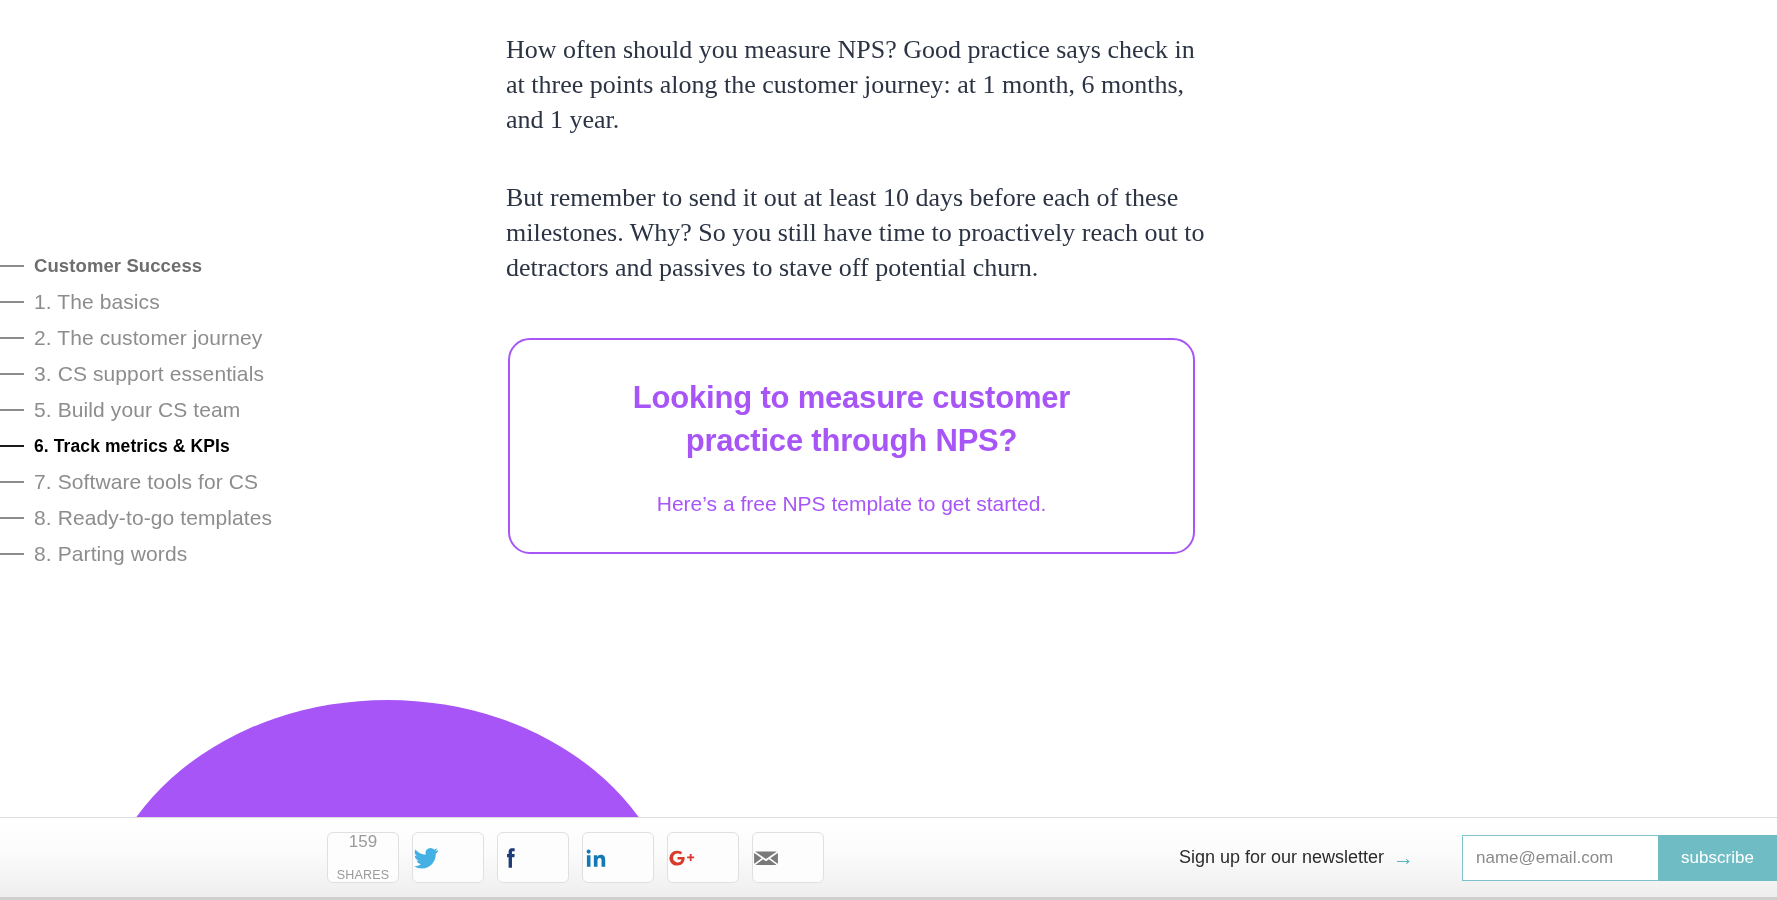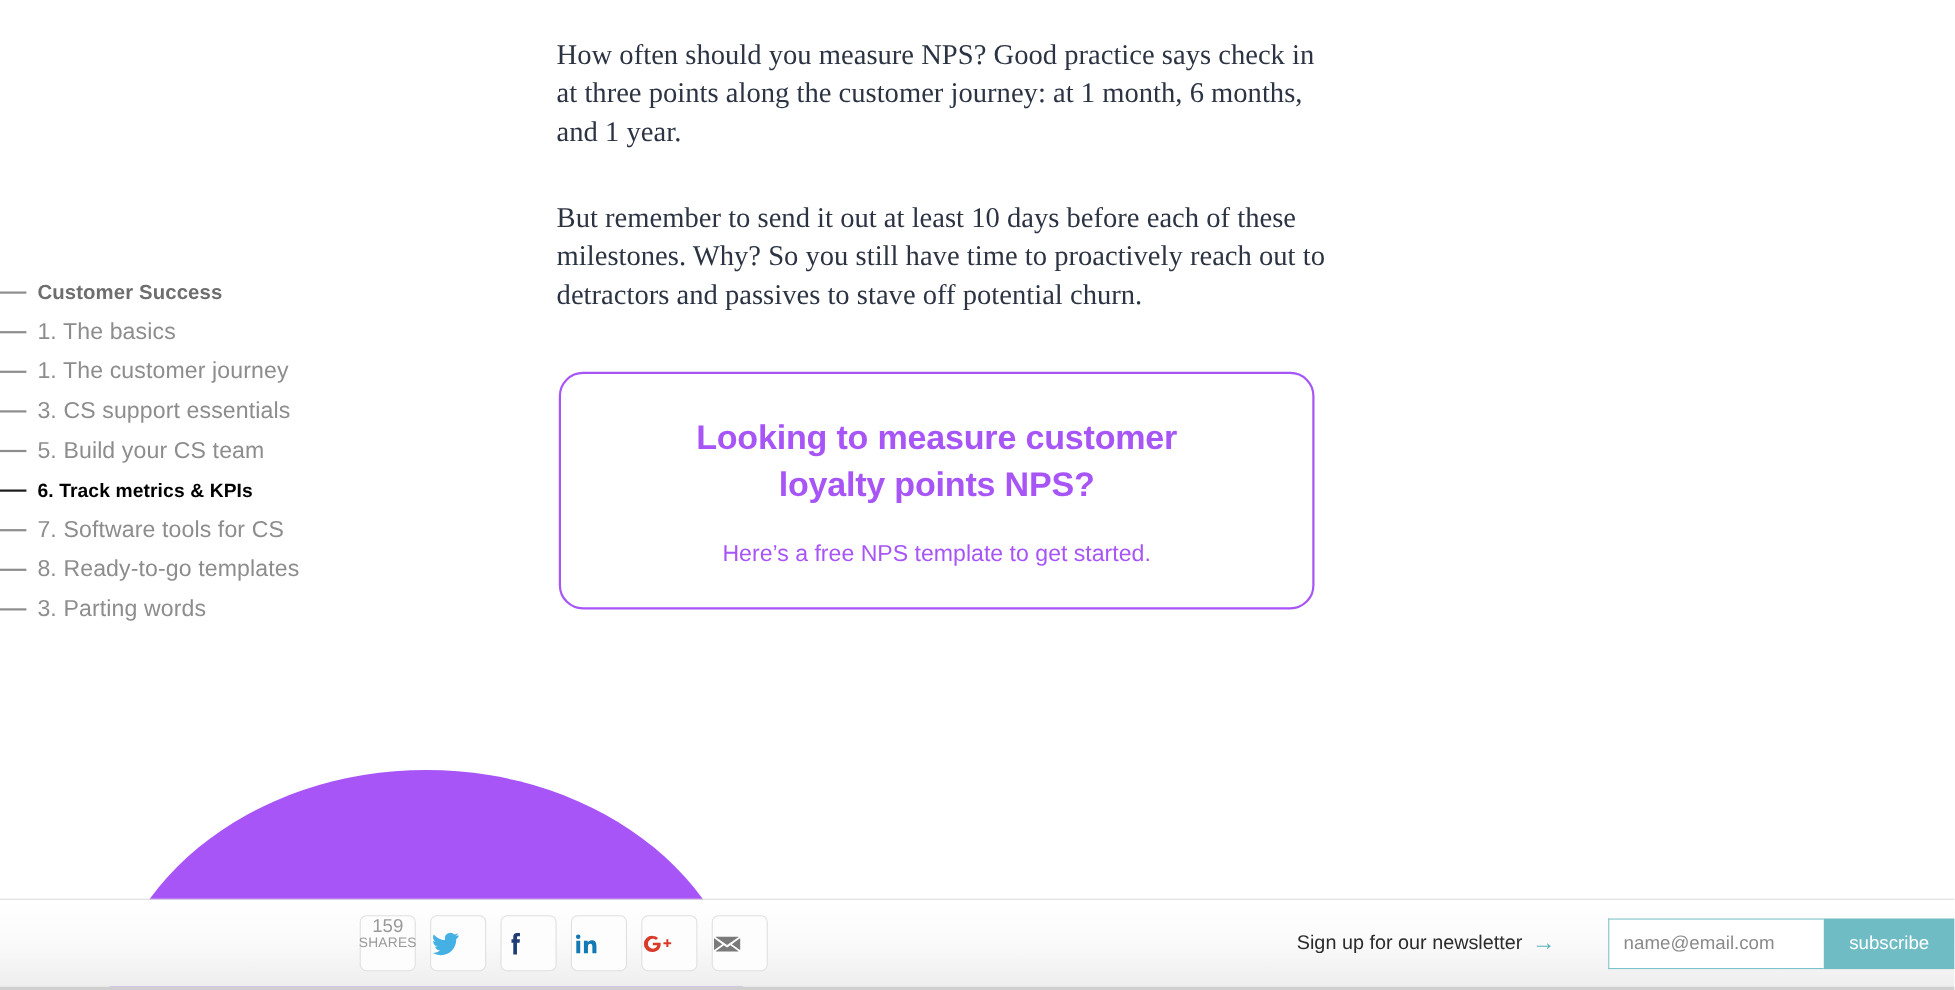--- a/index.html
+++ b/index.html
@@ -154,28 +154,28 @@
 
   .share-group {
     position: absolute;
     left: 327px;
     display: flex;
     align-items: center;
     gap: 13px;
   }
 
   .share-btn {
-    width: 51px;
+    width: 72px;
     height: 51px;
     border: 1px solid #e0e0e0;
     border-radius: 6px;
     background: #fdfdfd;
     display: flex;
     align-items: center;
-    justify-content: flex-start;
+    justify-content: space-between;
     cursor: pointer;
   }
 
   .share-count {
     flex-direction: column;
     line-height: 1.05;
     color: #9a9a9a;
     cursor: default;
   }
   .share-count .num { font-size: 17px; }
@@ -248,21 +248,21 @@
     <div class="toc-item heading">
       <span class="toc-dash"></span>
       <span class="toc-label">Customer Success</span>
     </div>
     <div class="toc-item">
       <span class="toc-dash"></span>
       <span class="toc-label">1. The basics</span>
     </div>
     <div class="toc-item">
       <span class="toc-dash"></span>
-      <span class="toc-label">1. The customer journey</span>
+      <span class="toc-label">2. The customer journey</span>
     </div>
     <div class="toc-item">
       <span class="toc-dash"></span>
       <span class="toc-label">3. CS support essentials</span>
     </div>
     <div class="toc-item">
       <span class="toc-dash"></span>
       <span class="toc-label">5. Build your CS team</span>
     </div>
     <div class="toc-item active">
@@ -272,31 +272,31 @@
     <div class="toc-item">
       <span class="toc-dash"></span>
       <span class="toc-label">7. Software tools for CS</span>
     </div>
     <div class="toc-item">
       <span class="toc-dash"></span>
       <span class="toc-label">8. Ready-to-go templates</span>
     </div>
     <div class="toc-item">
       <span class="toc-dash"></span>
-      <span class="toc-label">3. Parting words</span>
+      <span class="toc-label">8. Parting words</span>
     </div>
   </nav>
 
   <article class="article">
     <p class="para-1">How often should you measure NPS? Good practice says check in at three points along the customer journey: at 1 month, 6 months, and 1 year.</p>
     <p class="para-2">But remember to send it out at least 10 days before each of these milestones. Why? So you still have time to proactively reach out to detractors and passives to stave off potential churn.</p>
   </article>
 
   <div class="cta-box">
-    <div class="cta-title">Looking to measure customer loyalty points NPS?</div>
+    <div class="cta-title">Looking to measure customer practice through NPS?</div>
     <a class="cta-sub" href="#" style="text-decoration:none;">Here’s a free NPS template to get started.</a>
   </div>
 
   <div class="footer">
 
     <div class="share-group">
 
       <div class="share-btn share-count">
         <span class="num">159</span>
         <span class="lbl">SHARES</span>

